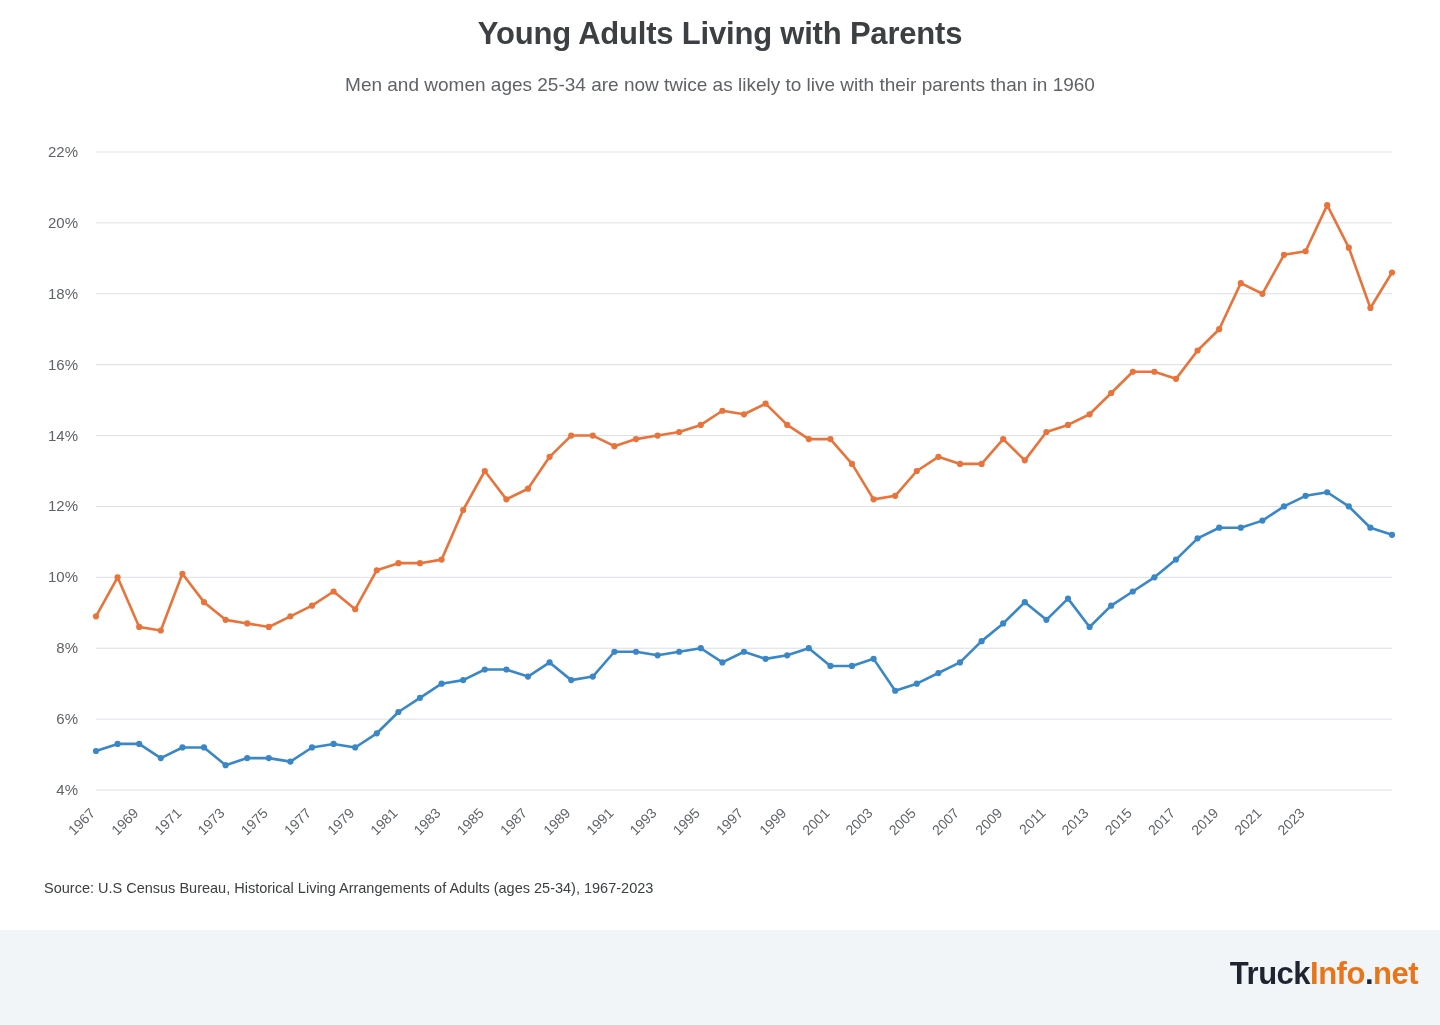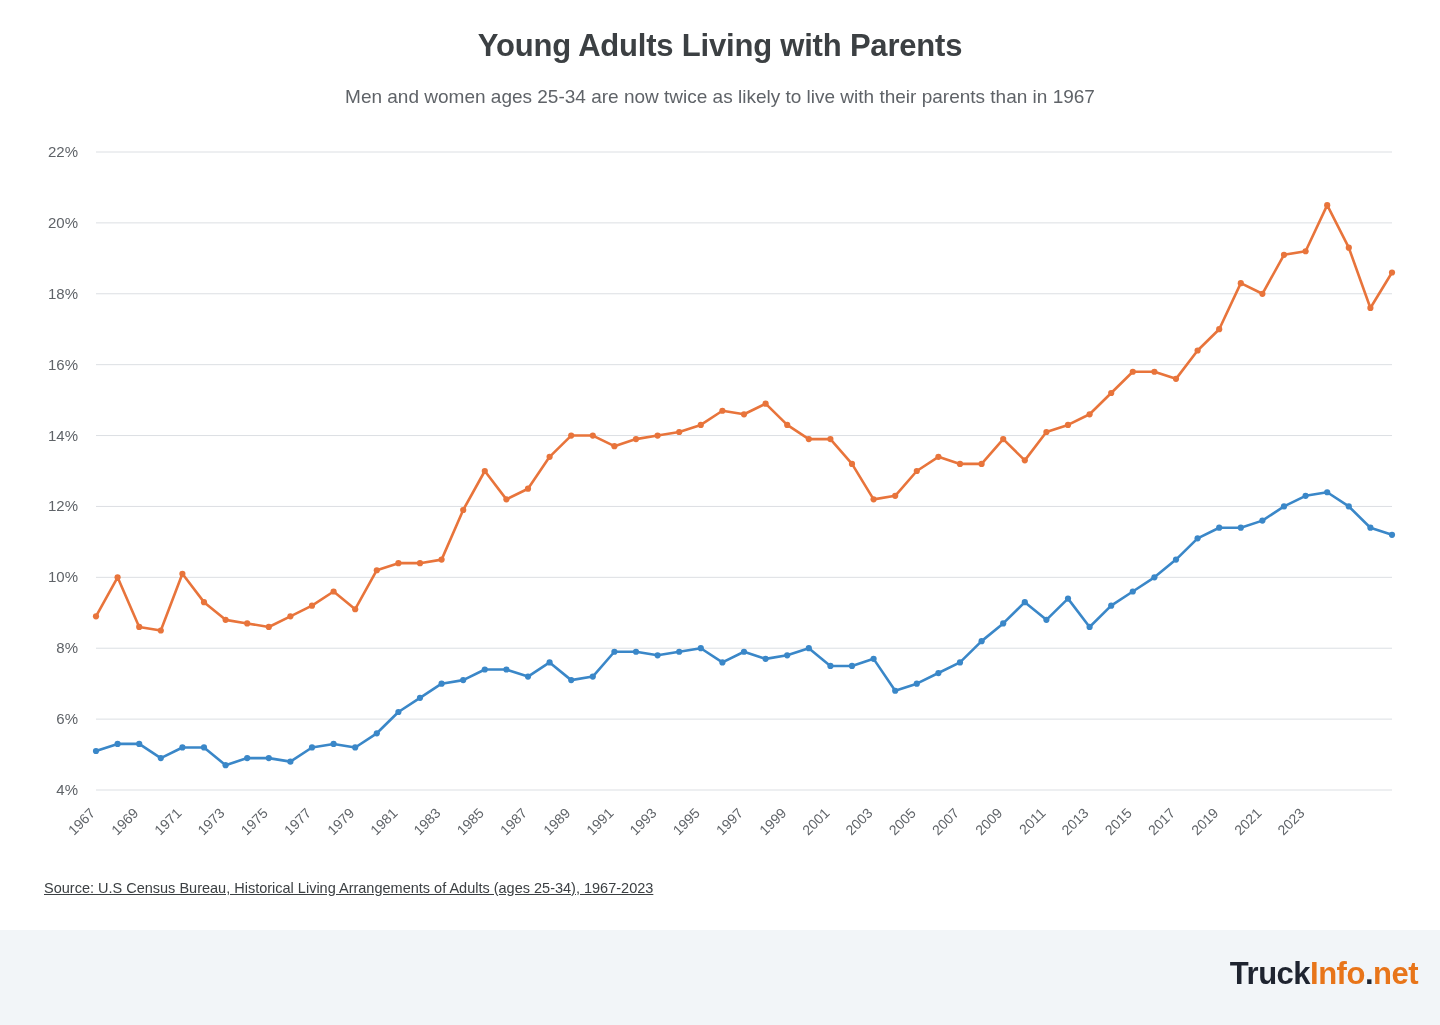--- a/index.html
+++ b/index.html
@@ -26,21 +26,21 @@
     width: 1440px;
     height: 930px;
     background: #ffffff;
   }
   .chart-title {
     text-align: center;
     font-size: 31px;
     font-weight: bold;
     color: #3c4043;
     margin: 0;
-    padding-top: 28px;
+    padding-top: 16px;
     letter-spacing: -0.2px;
   }
   .chart-subtitle {
     text-align: center;
     font-size: 19px;
     color: #5f6368;
     margin: 0;
     padding-top: 22px;
     font-weight: normal;
   }
@@ -53,21 +53,20 @@
   }
   .plot-svg {
     display: block;
   }
   .source-line {
     position: absolute;
     left: 44px;
     top: 880px;
     font-size: 14.5px;
     color: #3c4043;
-    text-decoration: underline;
     white-space: nowrap;
   }
   .footer-bar {
     position: absolute;
     left: 0;
     top: 930px;
     width: 1440px;
     height: 95px;
     background: #f2f5f8;
     padding-left: 32px;
@@ -100,21 +99,21 @@
     stroke-width: 1;
   }
 </style>
 </head>
 <body>
 
 <div class="page">
 
   <div class="chart-card">
     <h1 class="chart-title">Young Adults Living with Parents</h1>
-    <p class="chart-subtitle">Men and women ages 25-34 are now twice as likely to live with their parents than in 1967</p>
+    <p class="chart-subtitle">Men and women ages 25-34 are now twice as likely to live with their parents than in 1960</p>
 
     <div class="plot-wrap">
       <svg id="chart-svg" class="plot-svg" width="1440" height="740" viewBox="0 0 1440 740">
           <line x1="96" y1="660" x2="1392" y2="660" class="gridline"></line>
           <text x="78" y="665" text-anchor="end" class="axis-label">4%</text>
           <line x1="96" y1="589.1111111111111" x2="1392" y2="589.1111111111111" class="gridline"></line>
           <text x="78" y="594.1111111111111" text-anchor="end" class="axis-label">6%</text>
           <line x1="96" y1="518.2222222222222" x2="1392" y2="518.2222222222222" class="gridline"></line>
           <text x="78" y="523.2222222222222" text-anchor="end" class="axis-label">8%</text>
           <line x1="96" y1="447.33333333333337" x2="1392" y2="447.33333333333337" class="gridline"></line>

